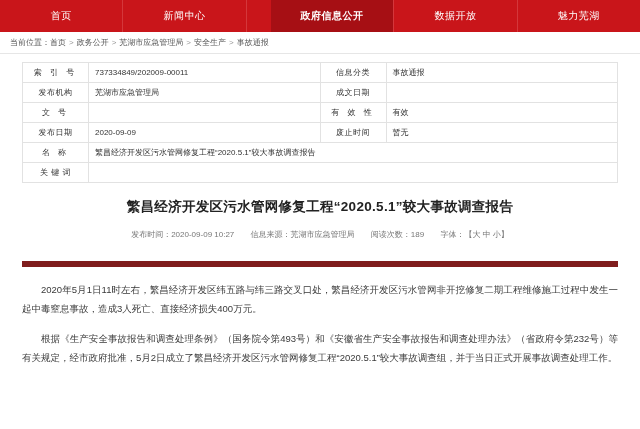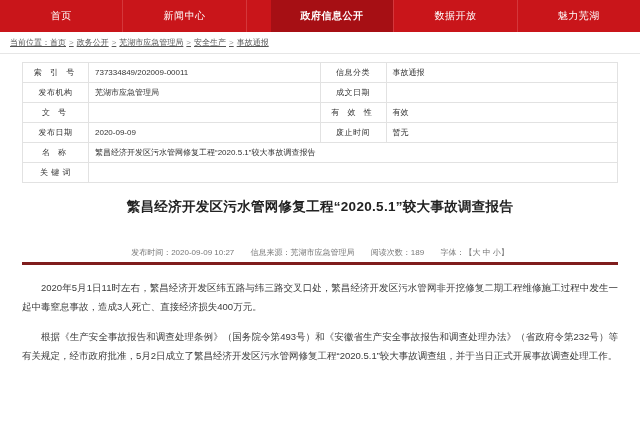--- a/index.html
+++ b/index.html
@@ -42,21 +42,20 @@
   
   .breadcrumb {
     height: 22px;
     display: flex;
     align-items: center;
     padding: 0 10px;
     font-size: 8px;
     color: #555555;
     background: #ffffff;
     border-bottom: 1px solid #e6e6e6;
-    text-decoration: underline;
   }
   .breadcrumb .crumb { color: #555555; }
   .breadcrumb .sep { margin: 0 3px; color: #999999; }
 
   
   .table-wrap {
     padding: 8px 22px 0 22px;
   }
   table.meta {
     width: 100%;
@@ -87,26 +86,26 @@
   }
   .doc-title {
     text-align: center;
     font-size: 13.5px;
     font-weight: bold;
     color: #222222;
     line-height: 1.5;
     letter-spacing: 0.3px;
   }
   .meta-line {
-    margin-top: 30px;
+    margin-top: 12px;
     text-align: center;
     font-size: 8px;
     color: #777777;
-    border-bottom: 3px solid #7f1d1d;
-    padding-bottom: 4px;
+    border-bottom: 6px solid #7f1d1d;
+    padding-bottom: 21px;
   }
   .meta-line span { margin: 0 7px; }
   .meta-line .fontsize a {
     color: #777777;
     text-decoration: none;
   }
   .body-text {
     margin-top: 14px;
     font-size: 9.5px;
     line-height: 1.95;

